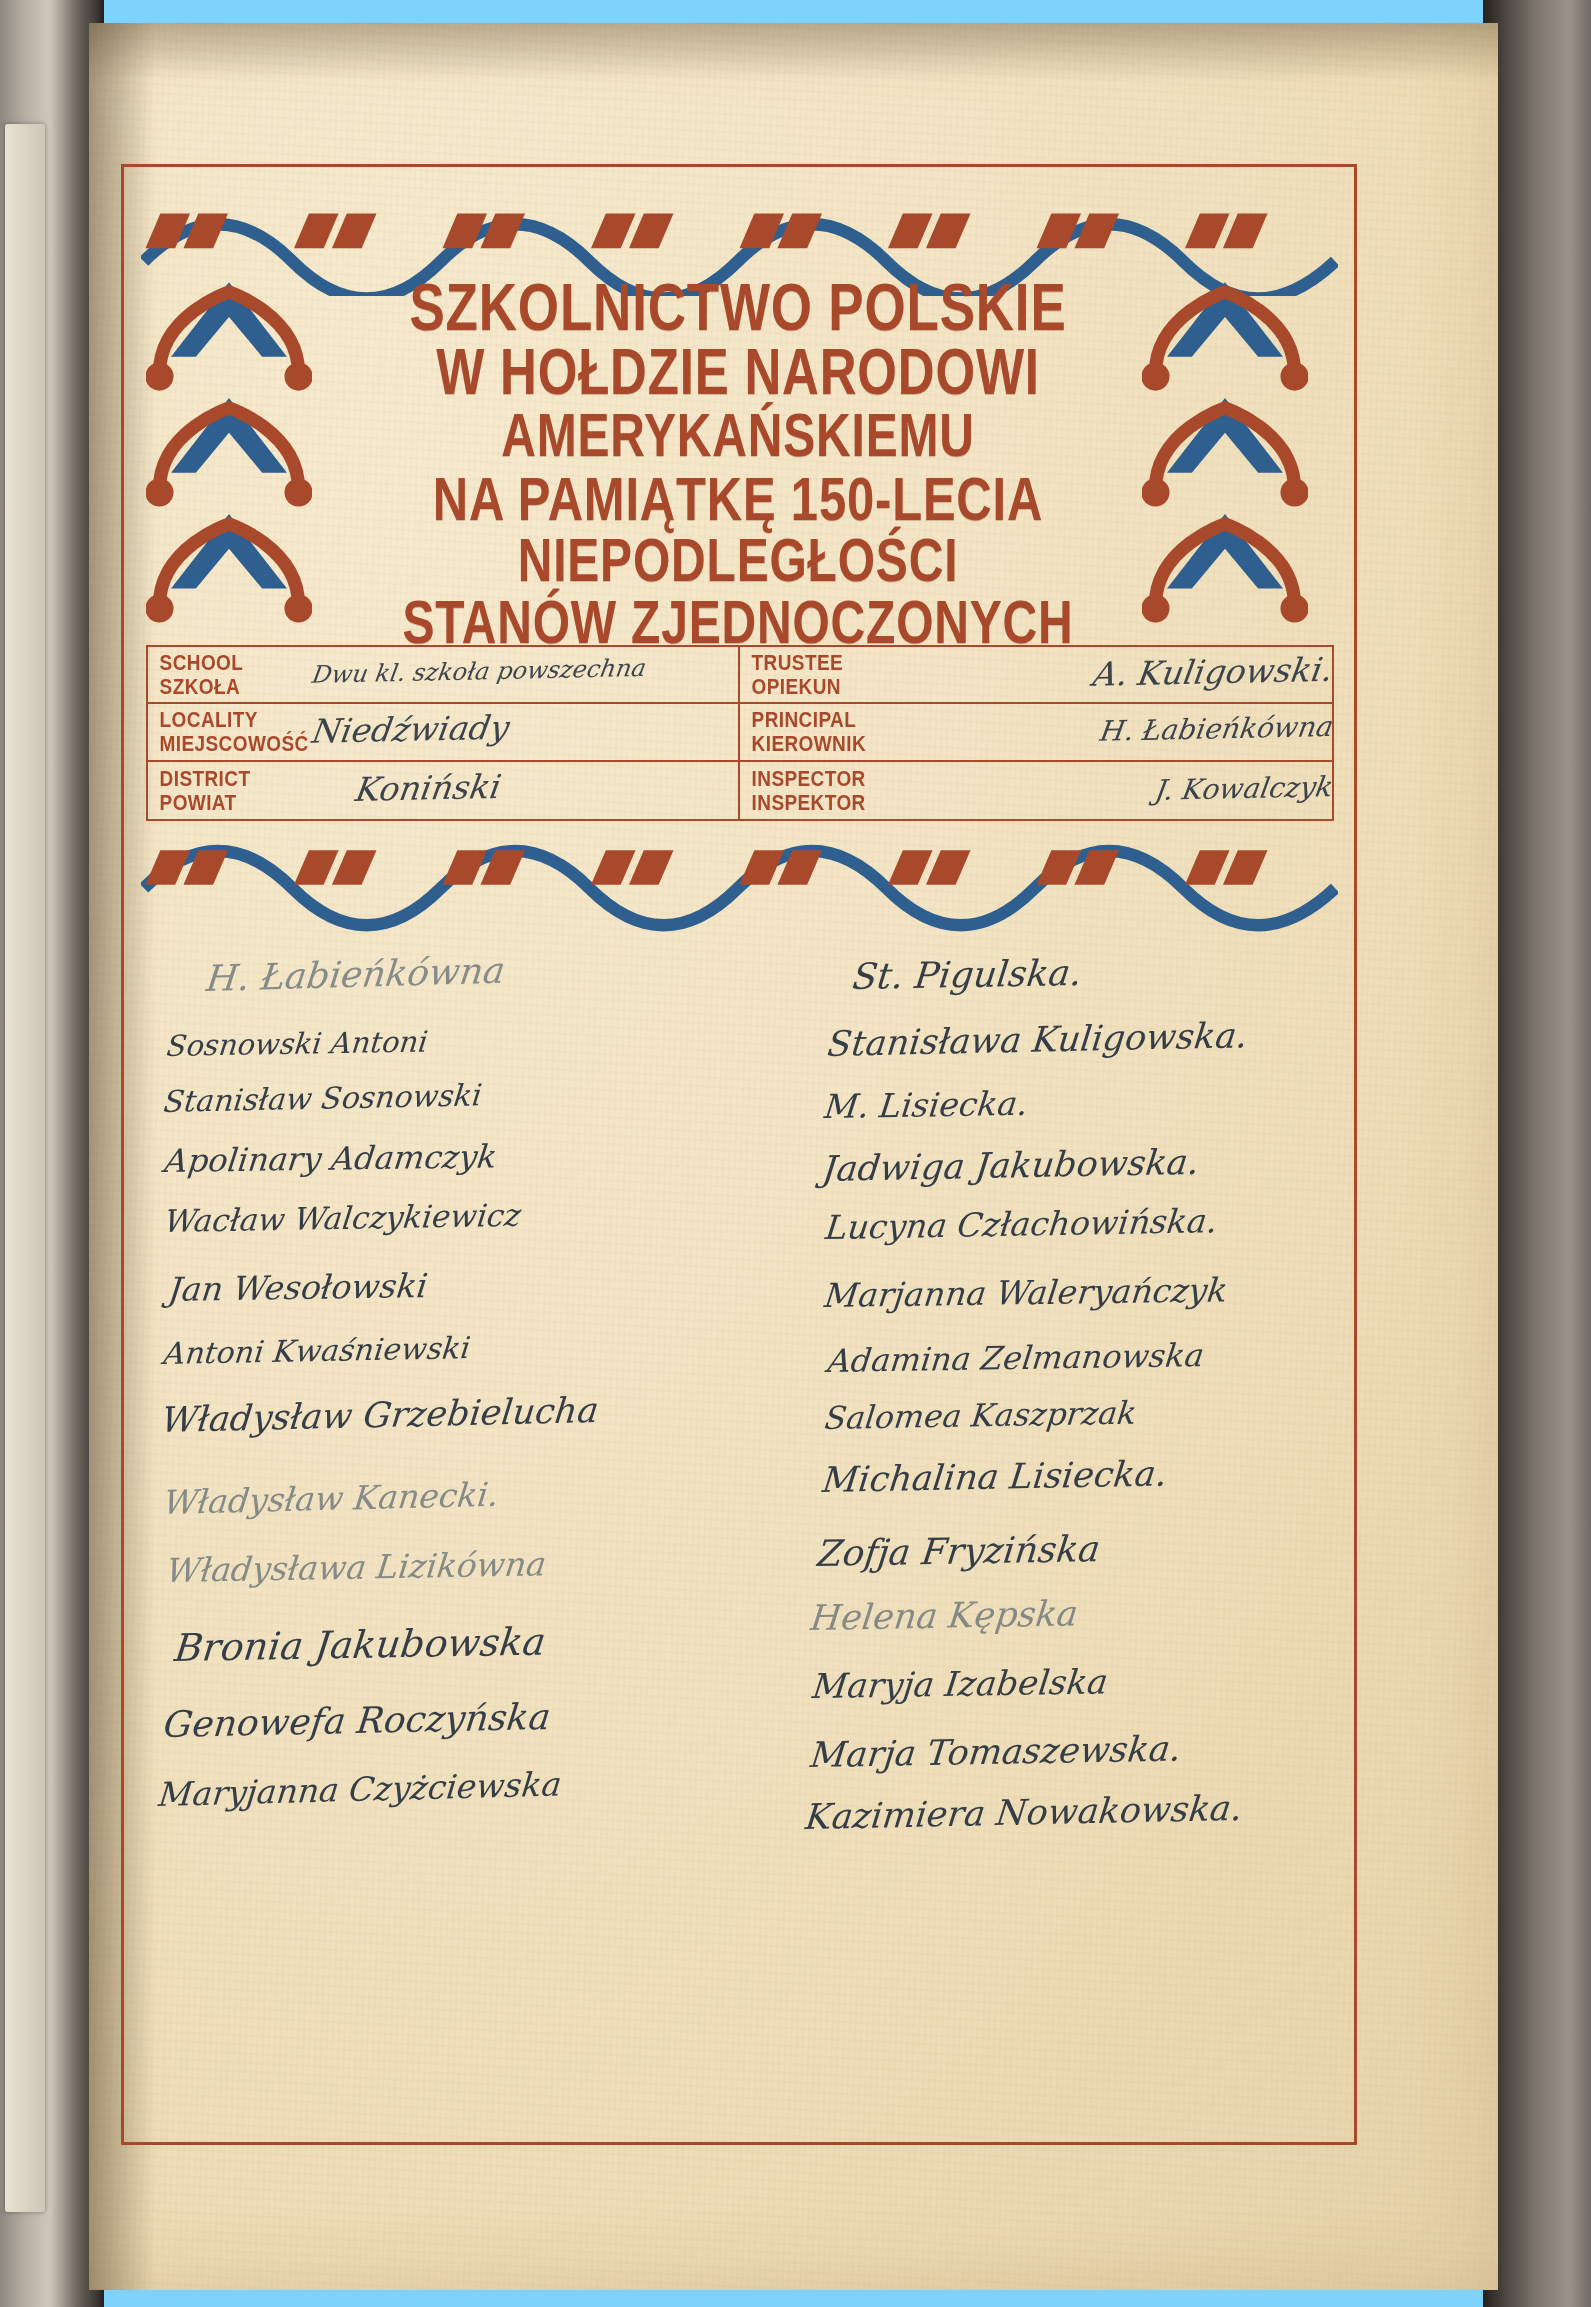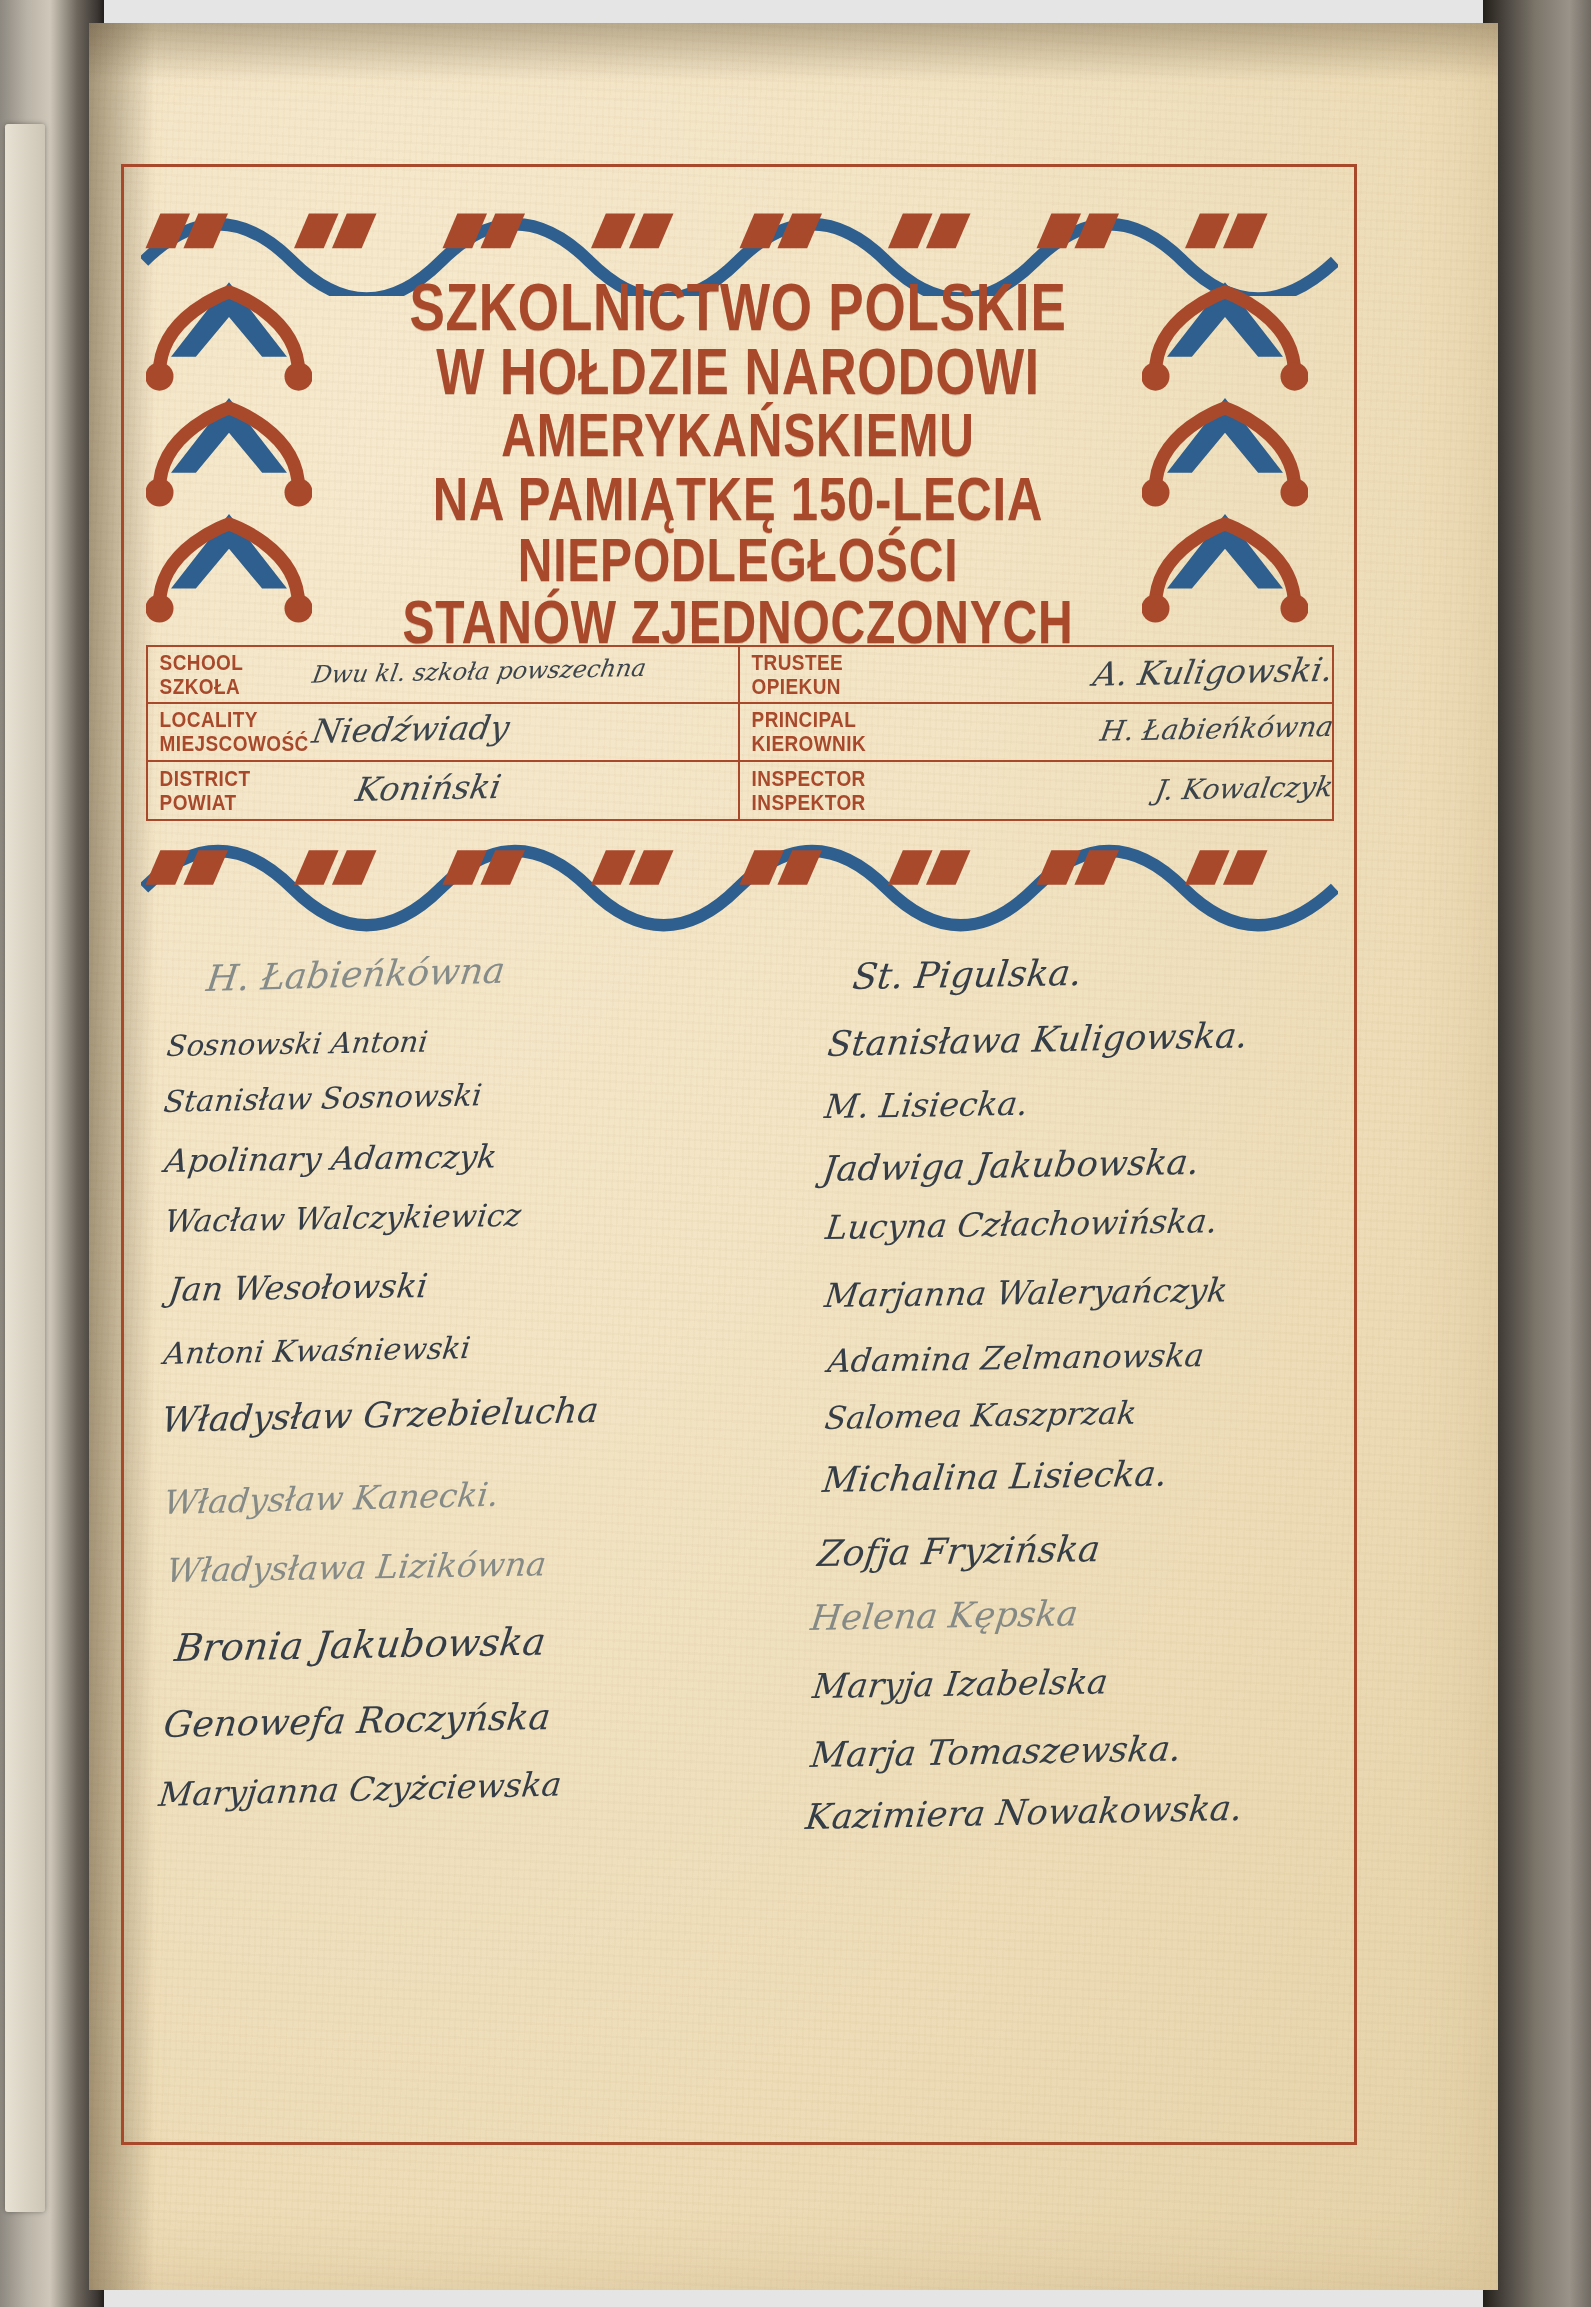--- a/index.html
+++ b/index.html
@@ -12,21 +12,21 @@
     height: 2307px;
     font-family: "Liberation Sans", sans-serif;
     overflow: hidden;
     position: relative;
   }
 
   
   #scan {
     position: absolute;
     inset: 0;
-    background: #e5e5e5;
+    background: #7dd3fc;
     border-radius: 16px;
   }
   .left-gutter {
     position: absolute;
     left: 0; top: 0;
     width: 104px; height: 2307px;
     background: linear-gradient(90deg,#8d8880 0%, #b9b2a6 26%, #cfc8ba 48%, #6d675e 74%, #3a3531 94%, #211e1b 100%);
   }
   .left-page-edge {
     position: absolute;

